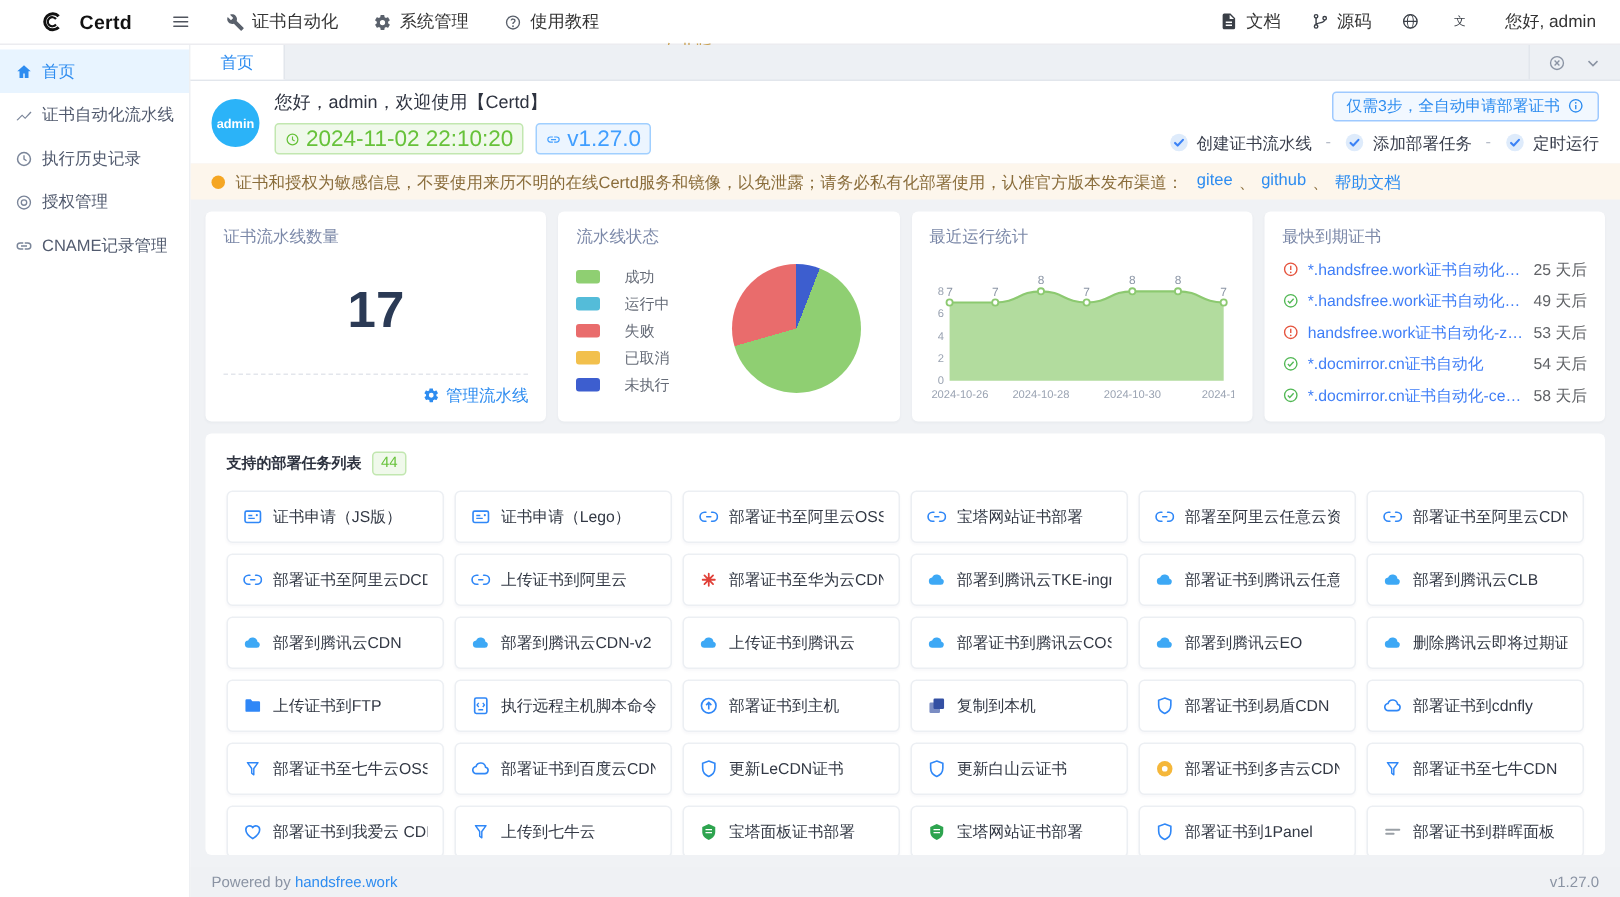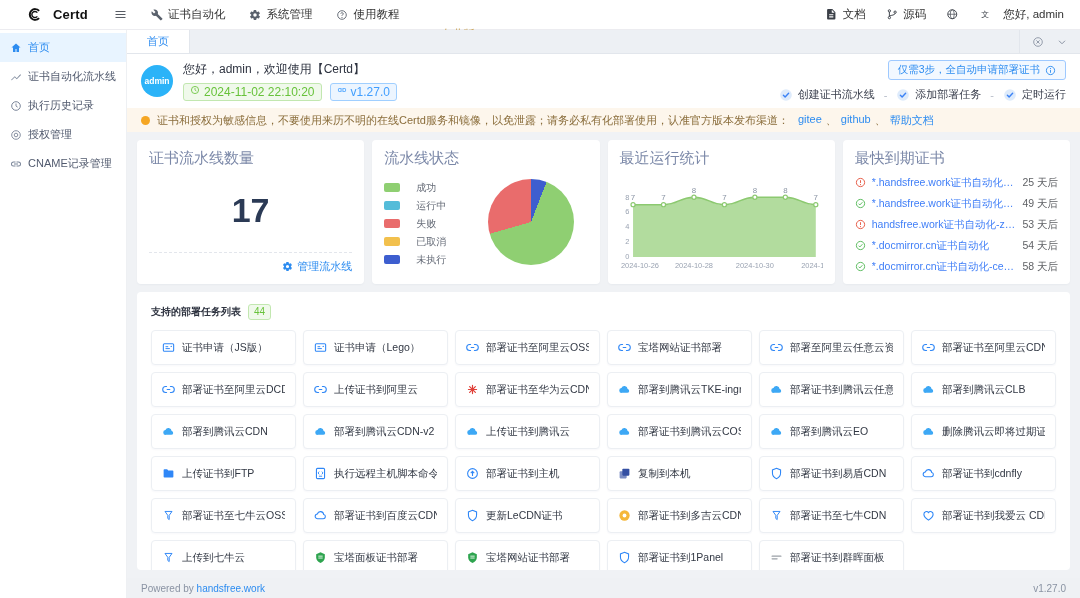--- a/index.html
+++ b/index.html
@@ -16,21 +16,21 @@
   .brand { display:flex; align-items:center; gap:10px; }
   .brand .logo { font-size:17px; }
   .brand-text { font-weight:bold; font-size:13px; color:#111; letter-spacing:.2px; }
   .menu-btn { margin-left:26px; font-size:13px; color:#50555e; cursor:pointer; }
   .topnav { display:flex; align-items:center; gap:24px; margin-left:24px; }
   .nav-item { display:inline-flex; align-items:center; gap:5px; font-size:11.5px; color:#333; cursor:pointer; white-space:nowrap; }
   .nav-item .ic { font-size:12px; color:#5a616c; }
   .nav-item.pro, .nav-item.pro .ic { color:#c9a254;margin-top:39px; }
   .top-right { margin-left:auto; display:flex; align-items:center; gap:20px; }
   .top-right .nav-item .ic { color:#3a3f47; font-size:12.5px; }
-  .greeting { margin-left:12px; font-size:11.5px; color:#333; cursor:pointer; white-space:nowrap; }
+  .greeting { margin-left:24px; font-size:11.5px; color:#333; cursor:pointer; white-space:nowrap; }
 
   
   .layout { flex:1; display:flex; min-height:0; }
   .sidebar { flex:0 0 106px; background:#fff; border-right:1px solid #eef0f3; padding-top:3px; }
   .side-item { display:flex; align-items:center; gap:6px; padding:7px 10px; font-size:11px; color:#515a6e; cursor:pointer; white-space:nowrap; }
   .side-item .ic { font-size:12px; color:#7a8599; }
   .side-item.active { background:#e8f4ff; color:#2d8cf0; }
   .side-item.active .ic { color:#2d8cf0; }
 
   .main { flex:1; min-width:0; display:flex; flex-direction:column; background:#f0f2f5; }
@@ -43,42 +43,42 @@
 
   
   .content { flex:1; min-height:0; overflow:hidden; display:flex; flex-direction:column; }
 
   .welcome { background:#fff; flex:0 0 54px; display:flex; align-items:center; justify-content:space-between; padding:6px 14px; }
   .wel-left { display:flex; align-items:center; gap:10px; }
   .avatar { width:32px; height:32px; border-radius:50%; background:#2bb3f8; color:#fff; font-size:8.5px; font-weight:bold;
             display:flex; align-items:center; justify-content:center; cursor:pointer; }
   .wel-title { font-size:12px; color:#2e3340; }
   .wel-badges { display:flex; gap:8px; margin-top:5px; }
-  .badge { display:inline-flex; align-items:flex-start; gap:4px; font-size:12px; padding:1px 6px; border-radius:3px; }
+  .badge { display:inline-flex; align-items:center; gap:4px; font-size:15px; padding:1px 6px; border-radius:3px; }
   .badge .ic { font-size:10px; }
   .badge.green { color:#67c23a; background:#f0f9eb; border:1px solid #c2e7b0; }
   .badge.blue  { color:#409eff; background:#ecf5ff; border:1px solid #a0cfff; }
   .wel-right { display:flex; flex-direction:column; align-items:flex-end; gap:7px; }
   .promo { border:1px solid #9ec9ff; background:#f2f8ff; color:#2d8cf0; font-size:10.5px; padding:2px 9px; border-radius:3px;
            display:inline-flex; align-items:center; gap:5px; cursor:pointer; }
   .promo .ic { font-size:11px; }
   .steps { display:flex; align-items:center; gap:9px; font-size:11px; color:#3a3f4d; }
   .step { display:inline-flex; align-items:center; gap:5px; cursor:pointer; }
   .step-check { font-size:14px; }
   .step-sep { color:#b6bcc8; }
 
   .notice { background:#fdf6ec; flex:0 0 24px; display:flex; align-items:center; gap:7px; padding:0 14px; font-size:11px; color:#8a6d3b; }
   .dot { width:9px; height:9px; border-radius:50%; background:#f5a623; flex:none; }
   .notice-links { display:inline-flex; gap:2px; color:#8a6d3b; }
   .notice-link { color:#2d8cf0; cursor:pointer; margin:0 2px; }
 
   
   .stats { flex:0 0 128px; display:grid; grid-template-columns:repeat(4,1fr); gap:8px; margin:8px 10px; }
   .card { background:#fff; border-radius:4px; padding:9px 12px; box-shadow:0 1px 2px rgba(20,40,80,.04); overflow:hidden; display:flex; flex-direction:column; }
-  .card-title { font-size:15px; color:#7b88a8; }
+  .card-title { font-size:11px; color:#7b88a8; }
   .big-num { flex:1; display:flex; align-items:center; justify-content:center; font-size:34px; font-weight:bold; color:#2b3a55; }
   .card-foot { border-top:1px dashed #e3e6ec; padding-top:6px; text-align:right; }
   .manage-link { display:inline-flex; align-items:center; gap:4px; color:#2d8cf0; font-size:11px; cursor:pointer; }
   .manage-link .ic { font-size:11px; }
 
   .c2-body { flex:1; display:flex; align-items:center; }
   .legend { display:flex; flex-direction:column; gap:4px; margin-top:4px; }
   .legend-row { display:flex; align-items:center; gap:16px; }
   .legend-swatch { width:16px; height:9px; border-radius:2px; flex:none; }
   .legend-label { font-size:10px; color:#666c78; white-space:nowrap; }
@@ -718,20 +718,28 @@
               </div>
               <div class="task">
                 <span class="ic task-ic" style="color: rgb(47, 135, 247);">
                   <svg viewBox="0 0 24 24" width="1em" height="1em">
                     <path d="M12 2.5l7.5 2.8v5.9c0 4.6-3 8.6-7.5 10.3-4.5-1.7-7.5-5.7-7.5-10.3V5.3z" fill="none" stroke="currentColor" stroke-width="2"></path>
                   </svg>
                 </span>
                 <span class="task-label">更新LeCDN证书</span>
               </div>
               <div class="task">
+                <span class="ic task-ic" style="color: rgb(47, 135, 247);">
+                  <svg viewBox="0 0 24 24" width="1em" height="1em">
+                    <path d="M12 2.5l7.5 2.8v5.9c0 4.6-3 8.6-7.5 10.3-4.5-1.7-7.5-5.7-7.5-10.3V5.3z" fill="none" stroke="currentColor" stroke-width="2"></path>
+                  </svg>
+                </span>
+                <span class="task-label">更新白山云证书</span>
+              </div>
+              <div class="task">
                 <span class="ic task-ic" style="color: rgb(245, 183, 58);">
                   <svg viewBox="0 0 24 24" width="1em" height="1em">
                     <circle cx="12" cy="12" r="9.5" fill="currentColor"></circle>
                     <circle cx="12" cy="12" r="3.5" fill="#fff"></circle>
                   </svg>
                 </span>
                 <span class="task-label">部署证书到多吉云CDN</span>
               </div>
               <div class="task">
                 <span class="ic task-ic" style="color: rgb(47, 135, 247);">

